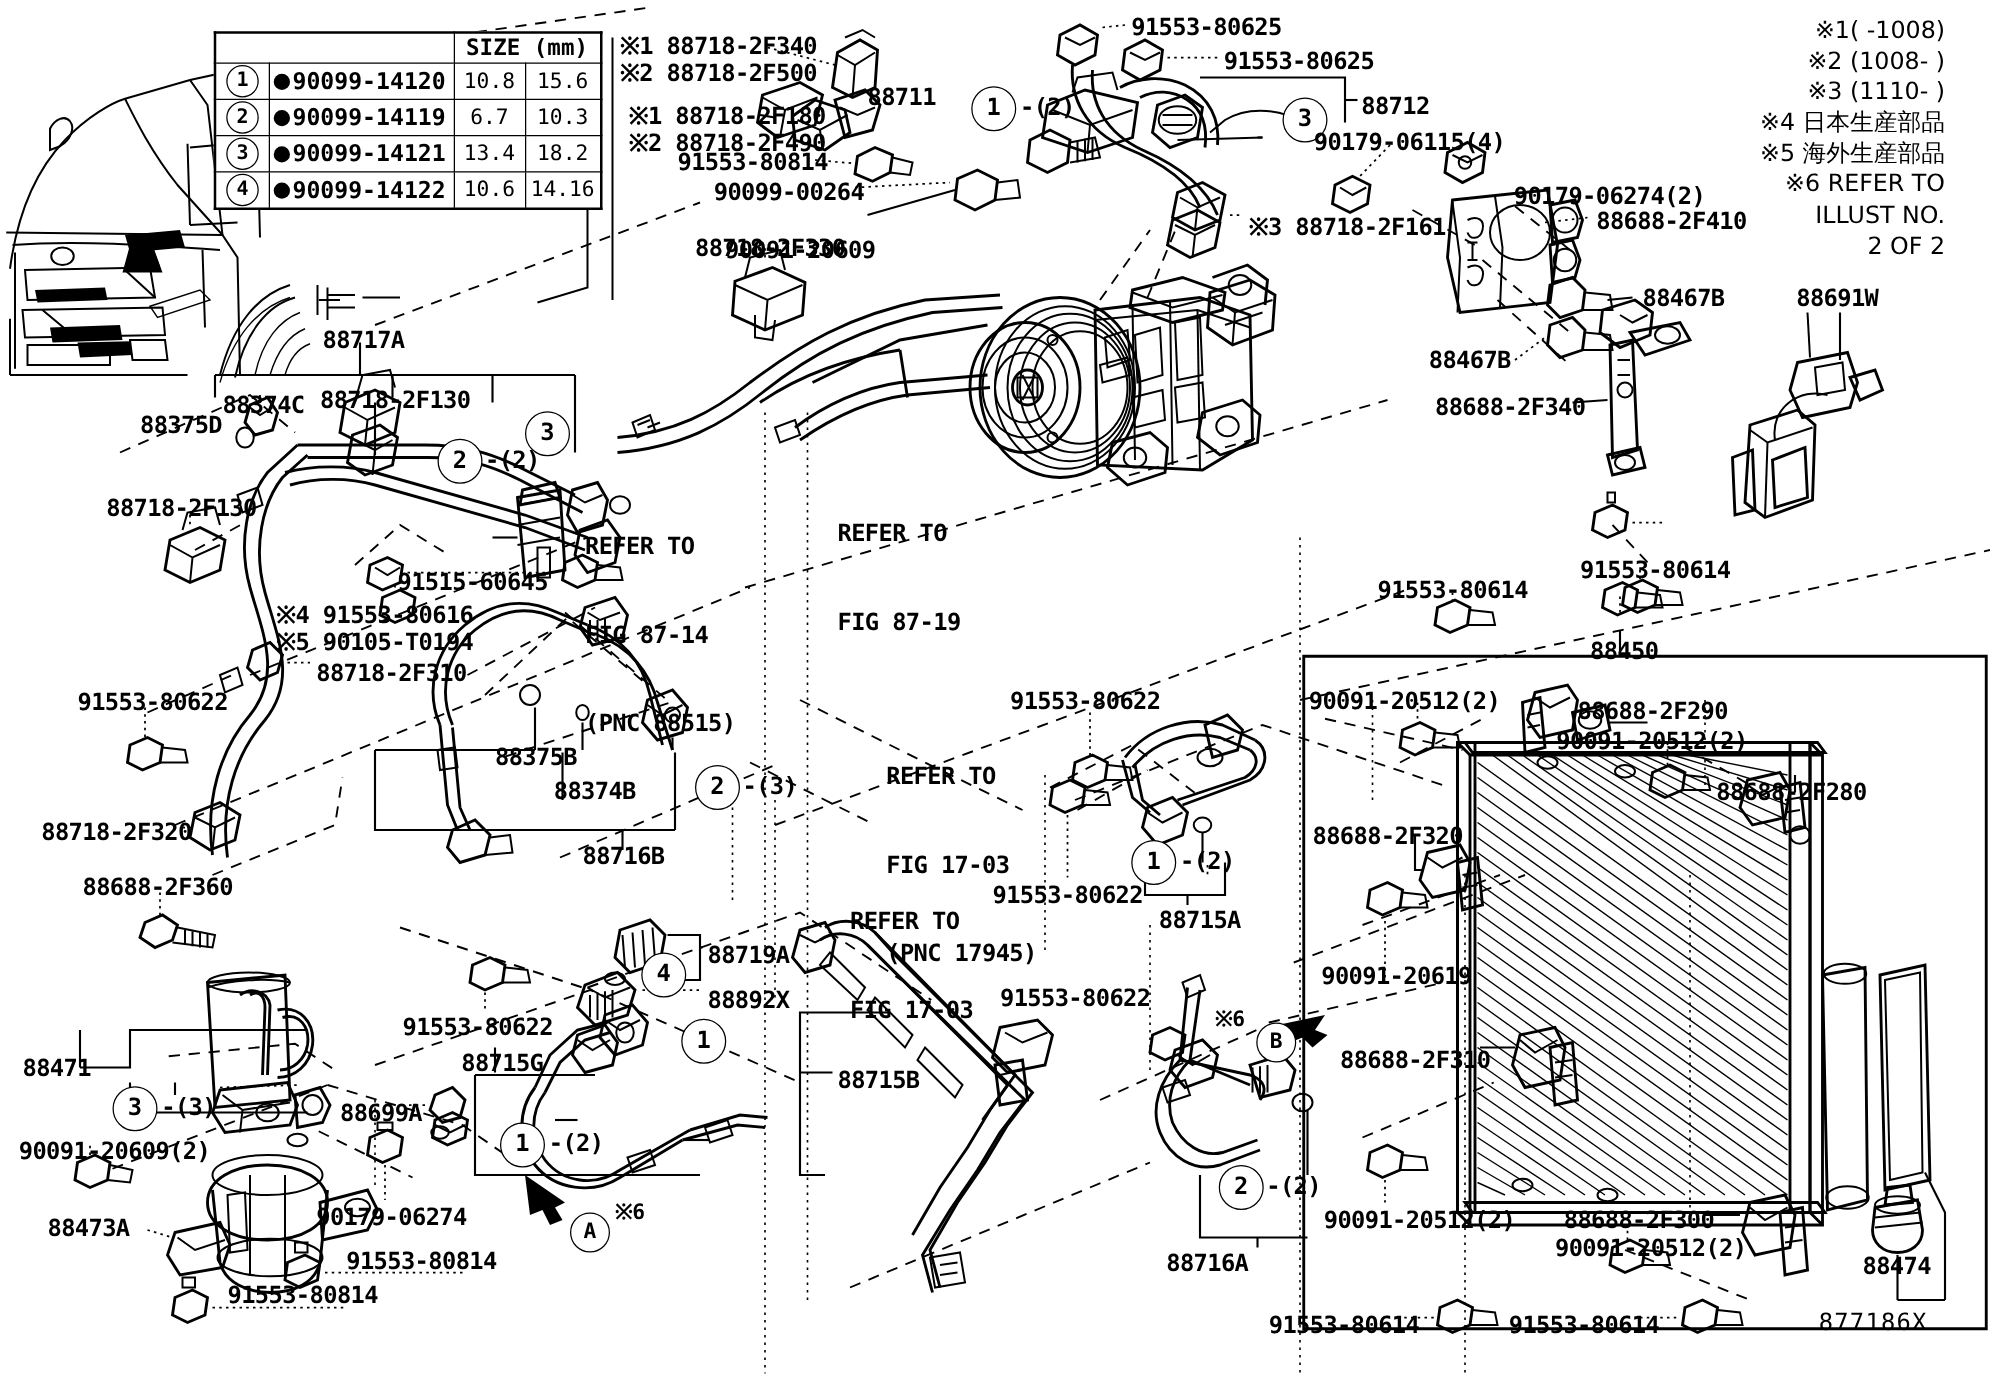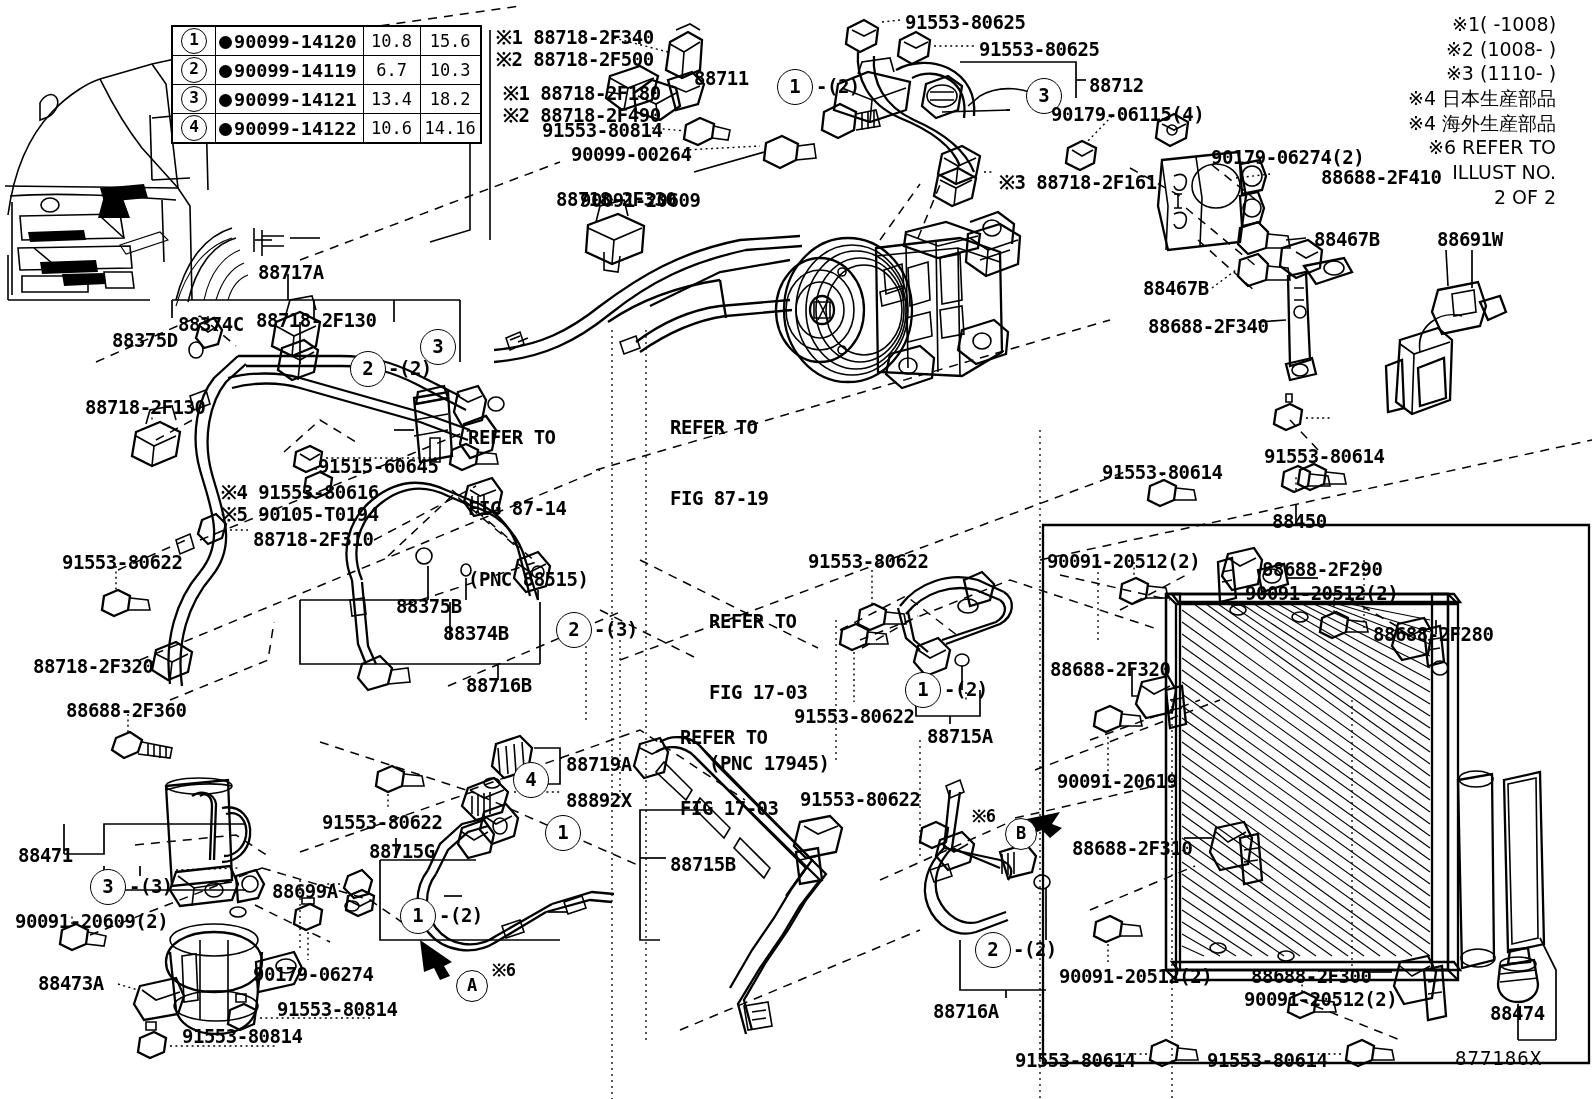--- a/index.html
+++ b/index.html
@@ -728,20 +728,25 @@
       <path class="dot2" d="M300 880 L300 950"></path>
     </g>
 
     <g>
       <path class="solidlead" d="M1006 110 L1010 110"></path>
     </g>
   </svg>
 
   <table id="sizetable">
     <tbody>
+        <tr>
+      <td class="idx" style="border:none;background:#fff;"></td>
+      <td class="pn" style="border:none;background:#fff;"></td>
+      <th colspan="2">SIZE (mm)</th>
+    </tr>
     <tr>
       <td class="idx"><span class="circnum">1</span></td>
       <td class="pn"><span class="dot"></span><span>90099-14120</span></td>
       <td class="num">10.8</td>
       <td class="num">15.6</td>
     </tr>
     <tr>
       <td class="idx"><span class="circnum">2</span></td>
       <td class="pn"><span class="dot"></span><span>90099-14119</span></td>
       <td class="num">6.7</td>
@@ -761,21 +766,21 @@
     </tr>
   </tbody>
     </table>
 
 
   <div style="position:absolute;left:1408px;top:12px;line-height:1.30;text-align:right;">
     <div class="jp">※1(      -1008)</div>
     <div class="jp">※2 (1008-      )</div>
     <div class="jp">※3 (1110-      )</div>
     <div class="jp">※4 日本生産部品</div>
-    <div class="jp">※4 海外生産部品</div>
+    <div class="jp">※5 海外生産部品</div>
     <div class="jp">※6 REFER TO</div>
     <div class="jp">     ILLUST NO.</div>
     <div class="jp">     2 OF 2</div>
   </div>
 
   <div class="lbl" style="left:468px;top:378px;line-height:1.25;">
     <div>REFER TO</div>
     <div>FIG 87-14</div>
     <div>(PNC 88515)</div>
   </div>
@@ -833,21 +838,21 @@
       <div class="lbl" style="left: 571px; top: 144px;">90099-00264</div>
       <div class="lbl" style="left: 580px; top: 166px; margin-top: 24px;">90091-20609</div>
       <div class="lbl" style="left: 556px; top: 189px;">88718-2F330</div>
       <div class="lbl" style="left: 694px; top: 68px;">88711</div>
       <div class="lbl" style="left: 905px; top: 12px;">91553-80625</div>
       <div class="lbl" style="left: 979px; top: 39px;">91553-80625</div>
       <div class="lbl" style="left: 1089px; top: 75px;">88712</div>
       <div class="lbl" style="left: 1051px; top: 104px;">90179-06115(4)</div>
       <div class="lbl" style="left: 1211px; top: 116px; margin-top: 31px;">90179-06274(2)</div>
       <div class="lbl" style="left: 999px; top: 172px;">※3 88718-2F161</div>
-      <div class="lbl" style="left: 1277px; top: 167px; margin-left: 44px;">88688-2F410</div>
+      <div class="lbl" style="left: 1277px; top: 167px;">88688-2F410</div>
       <div class="lbl" style="left: 1314px; top: 229px;">88467B</div>
       <div class="lbl" style="left: 1437px; top: 229px;">88691W</div>
       <div class="lbl" style="left: 1143px; top: 278px;">88467B</div>
       <div class="lbl" style="left: 1148px; top: 316px;">88688-2F340</div>
       <div class="lbl" style="left: 258px; top: 262px;">88717A</div>
       <div class="lbl" style="left: 178px; top: 314px;">88374C</div>
       <div class="lbl" style="left: 256px; top: 310px;">88718-2F130</div>
       <div class="lbl" style="left: 112px; top: 330px;">88375D</div>
       <div class="lbl" style="left: 85px; top: 397px;">88718-2F130</div>
       <div class="lbl" style="left: 318px; top: 456px;">91515-60645</div>

